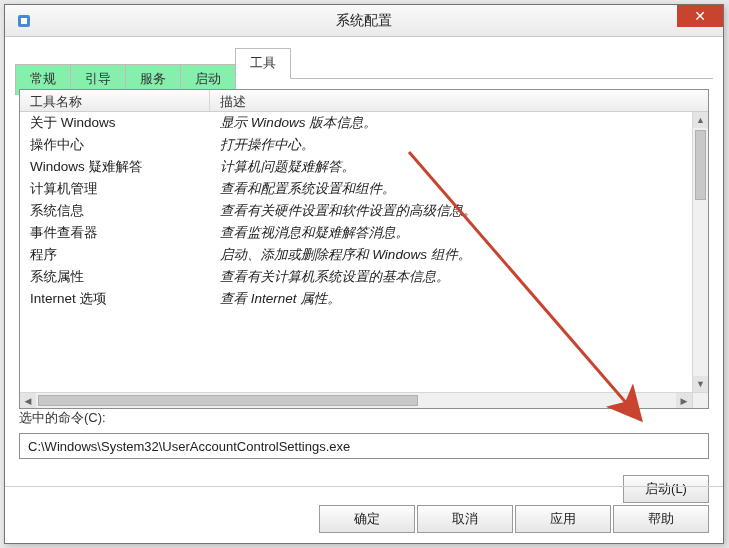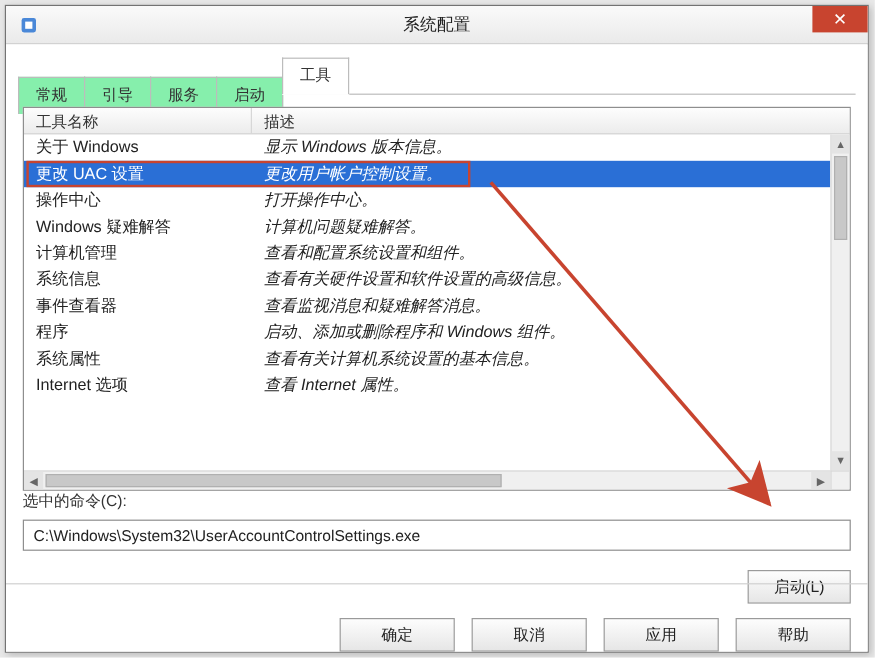--- a/index.html
+++ b/index.html
@@ -203,22 +203,22 @@
     height: 28px;
     padding: 0 14px;
     background: linear-gradient(#fdfdfd,#e6e6e6);
     border: 1px solid #9a9a9a;
     color:#222;
     font-size:13px;
     cursor:pointer;
   }
   .footer-buttons {
     position:absolute;
-    right: 14px; bottom: 0;
-    display:flex; gap:14px;
+    right: 14px; bottom: 10px;
+    display:flex; gap:2px;
   }
   .footer-buttons .btn-win { min-width: 96px; }
   .hr {
     position:absolute;
     left:0; right:0; bottom: 56px;
     border-top:1px solid #d0d0d0;
   }
   svg.arrow-annot {
     position:absolute;
     left:0; top:0;
@@ -258,24 +258,20 @@
       <div class="listbox">
         <div class="list-header">
           <div class="col col-name">工具名称</div>
           <div class="col col-desc">描述</div>
         </div>
         <div class="list-body">
           <div class="row">
             <div class="c1">关于 Windows</div>
             <div class="c2">显示 Windows 版本信息。</div>
           </div>
-          <div class="row selected">
-            <div class="c1">更改 UAC 设置</div>
-            <div class="c2">更改用户帐户控制设置。</div>
-          </div>
           <div class="row">
             <div class="c1">操作中心</div>
             <div class="c2">打开操作中心。</div>
           </div>
           <div class="row">
             <div class="c1">Windows 疑难解答</div>
             <div class="c2">计算机问题疑难解答。</div>
           </div>
           <div class="row">
             <div class="c1">计算机管理</div>

